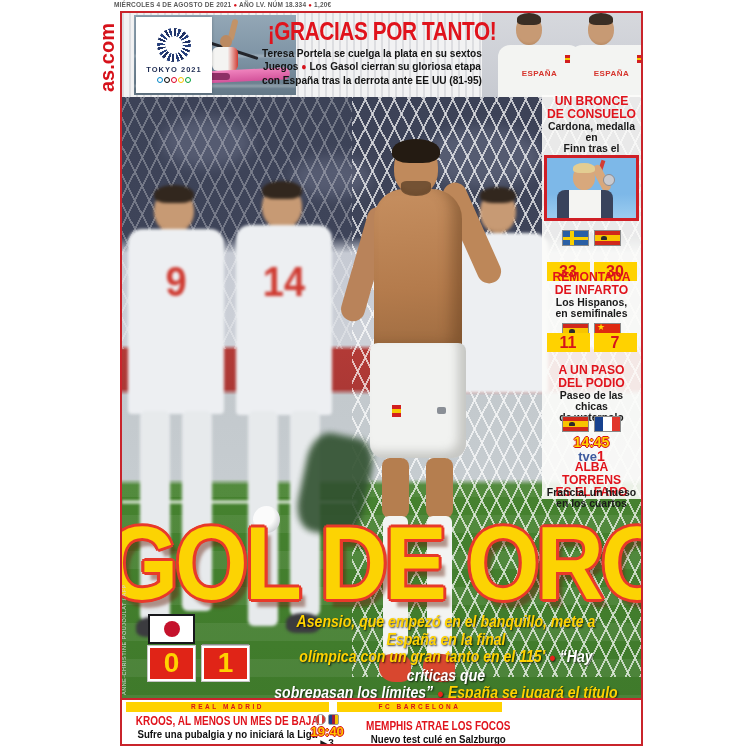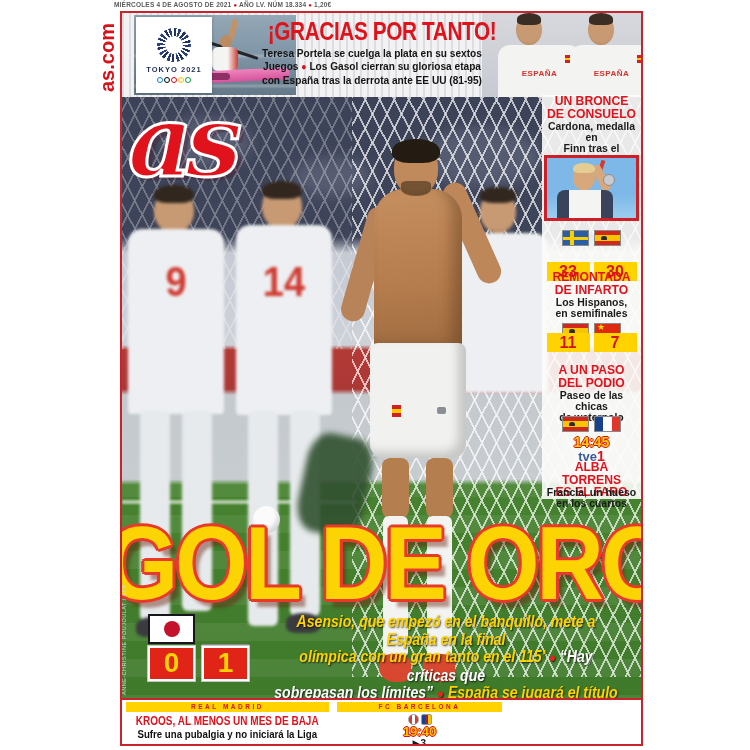--- a/index.html
+++ b/index.html
@@ -200,21 +200,20 @@
         <div class="gfig" style="left:84px">
           <div class="ghead"></div>
           <div class="gbody">
             <div class="gcrest"></div>
             <span class="jersey-txt">ESPAÑA</span>
           </div>
         </div>
       </div>
     </div>
 
-    <div class="abs aslogo">as</div>
 
     <div class="abs photo">
       <div class="blob" style="left:40px;top:20px;width:90px;height:50px"></div>
       <div class="blob" style="left:300px;top:30px;width:120px;height:60px"></div>
       <div class="blob" style="left:170px;top:60px;width:80px;height:40px"></div>
       <div class="abs pitch-stripes"></div>
       <div class="abs goal-line"></div>
       <div class="abs net net-left"></div>
       <div class="abs net net-right"></div>
 
@@ -371,18 +370,22 @@
         <div class="ftag">FC BARCELONA</div>
         <div class="fbody">
           <div class="fmini">
             <div class="mlogos">
               <span class="mlogo lg-salzburg"></span>
               <span class="mlogo lg-barca"></span>
             </div>
             <div class="ftime">19:40</div>
             <div class="ch3">▶3</div>
           </div>
+          <div class="ftext">
+            <div class="ftitle">MEMPHIS ATRAE LOS FOCOS</div>
+            <div class="fsub">Nuevo test culé en Salzburgo</div>
+          </div>
         </div>
       </div>
     </div>
 
   </div>
 </div>
 
 </body></html>

